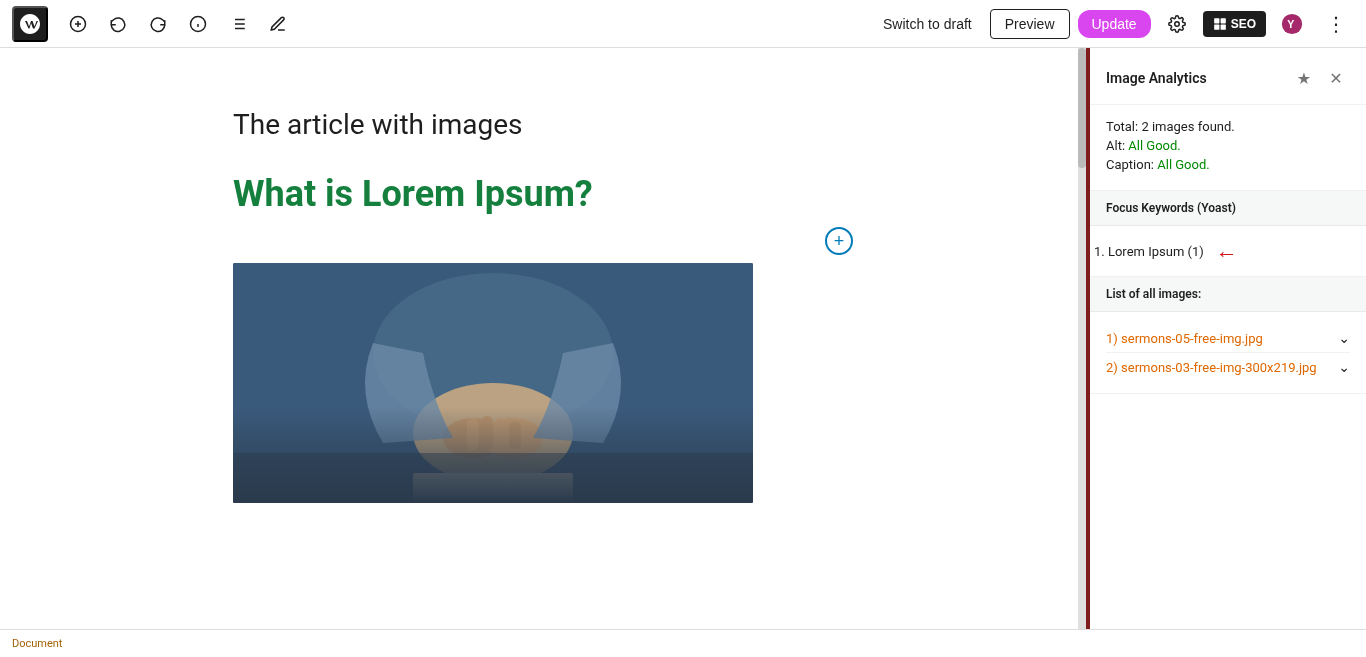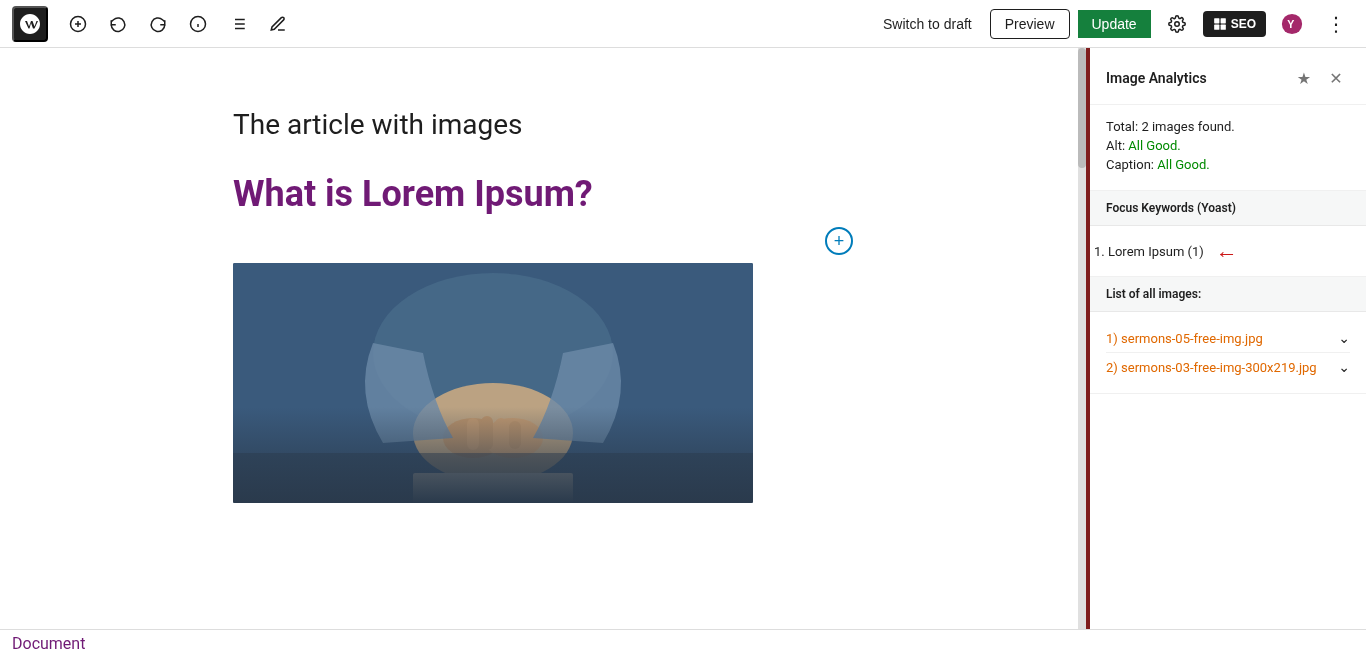--- a/index.html
+++ b/index.html
@@ -65,27 +65,27 @@
       background: transparent;
       border: 1px solid #1e1e1e;
       color: #1e1e1e;
       font-size: 14px;
       cursor: pointer;
       padding: 6px 14px;
       border-radius: 4px;
       font-weight: 500;
     }
     .update-btn {
-      background: #15803d;
+      background: #d946ef;
       border: none;
       color: #fff;
       font-size: 14px;
       cursor: pointer;
       padding: 6px 14px;
-      border-radius: 0;
+      border-radius: 12px;
       font-weight: 500;
     }
     .toolbar-icon-btn.gear { font-size: 16px; }
     .seo-btn {
       background: #1e1e1e;
       border: none;
       color: #fff;
       font-size: 12px;
       font-weight: 600;
       cursor: pointer;
@@ -161,21 +161,21 @@
     }
     .article-title {
       font-size: 28px;
       font-weight: 400;
       color: #1e1e1e;
       margin-bottom: 32px;
     }
     .article-heading {
       font-size: 36px;
       font-weight: 700;
-      color: #701a75;
+      color: #15803d;
       margin-bottom: 12px;
     }
     .add-block-btn {
       display: flex;
       justify-content: flex-end;
       margin-bottom: 8px;
     }
     .add-block-circle {
       width: 28px;
       height: 28px;
@@ -218,22 +218,22 @@
     }
 
     
     .status-bar {
       background: #fff;
       border-top: 1px solid #ddd;
       height: 28px;
       display: flex;
       align-items: center;
       padding: 0 12px;
-      font-size: 16px;
-      color: #701a75;
+      font-size: 11px;
+      color: #a16207;
       flex-shrink: 0;
     }
 
     
     .right-sidebar {
       width: 280px;
       background: #fff;
       border-left: 4px solid #7f1d1d;
       display: flex;
       flex-direction: column;

